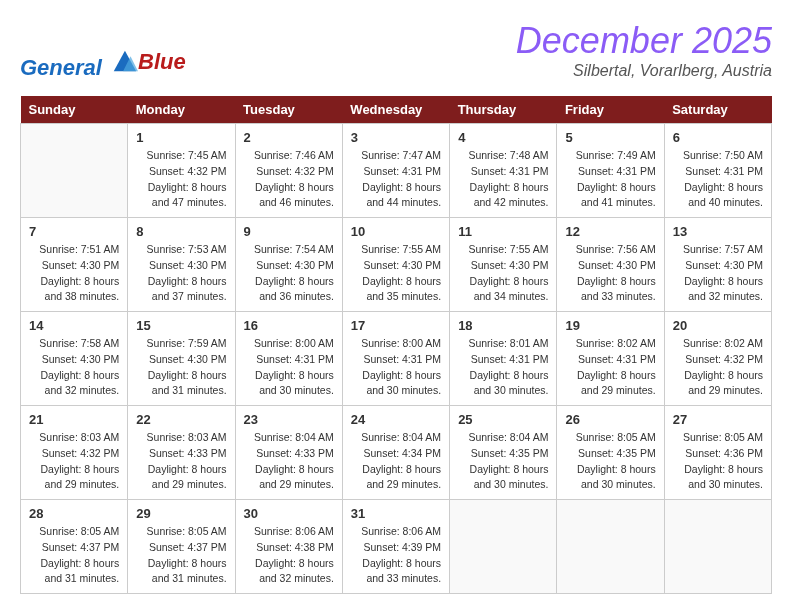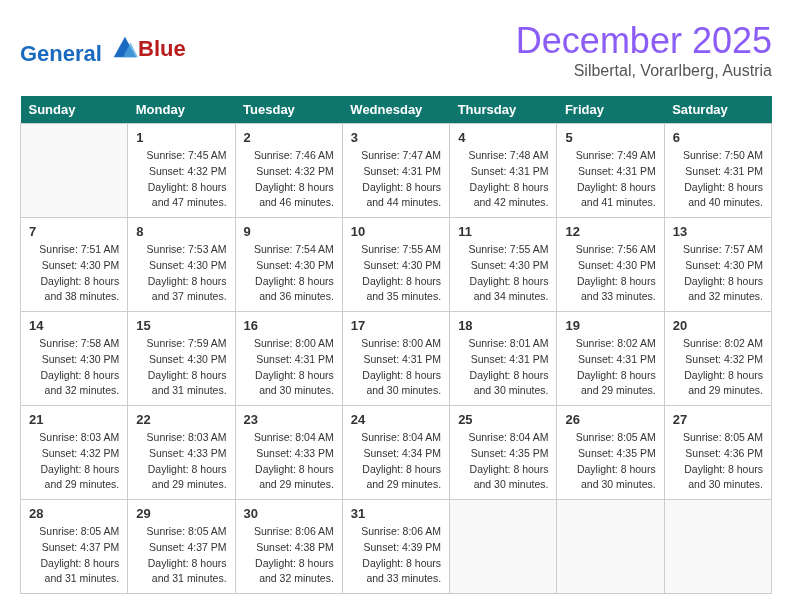--- a/index.html
+++ b/index.html
@@ -6,22 +6,23 @@
     body {
       font-family: Arial, sans-serif;
       background: #fff;
       width: 792px;
       min-height: 612px;
       padding: 20px;
     }
     .header {
       display: flex;
       justify-content: space-between;
-      align-items: center;
+      align-items: flex-end;
       margin-bottom: 16px;
+      font-style: italic;
     }
     .logo {
       display: flex;
       align-items: center;
     }
     .logo-text {
       font-size: 22px;
       font-weight: bold;
       color: #333;
       line-height: 1.1;
@@ -45,21 +46,21 @@
     .location-title {
       font-size: 16px;
       color: #555;
     }
     table {
       width: 100%;
       border-collapse: collapse;
       font-size: 11px;
     }
     thead tr th {
-      background-color: #0f766e;
+      background-color: #7f1d1d;
       color: #fff;
       text-align: left;
       padding: 6px 8px;
       font-size: 13px;
       font-weight: bold;
     }
     tbody tr td {
       border: 1px solid #ccc;
       vertical-align: top;
       padding: 6px 8px;

